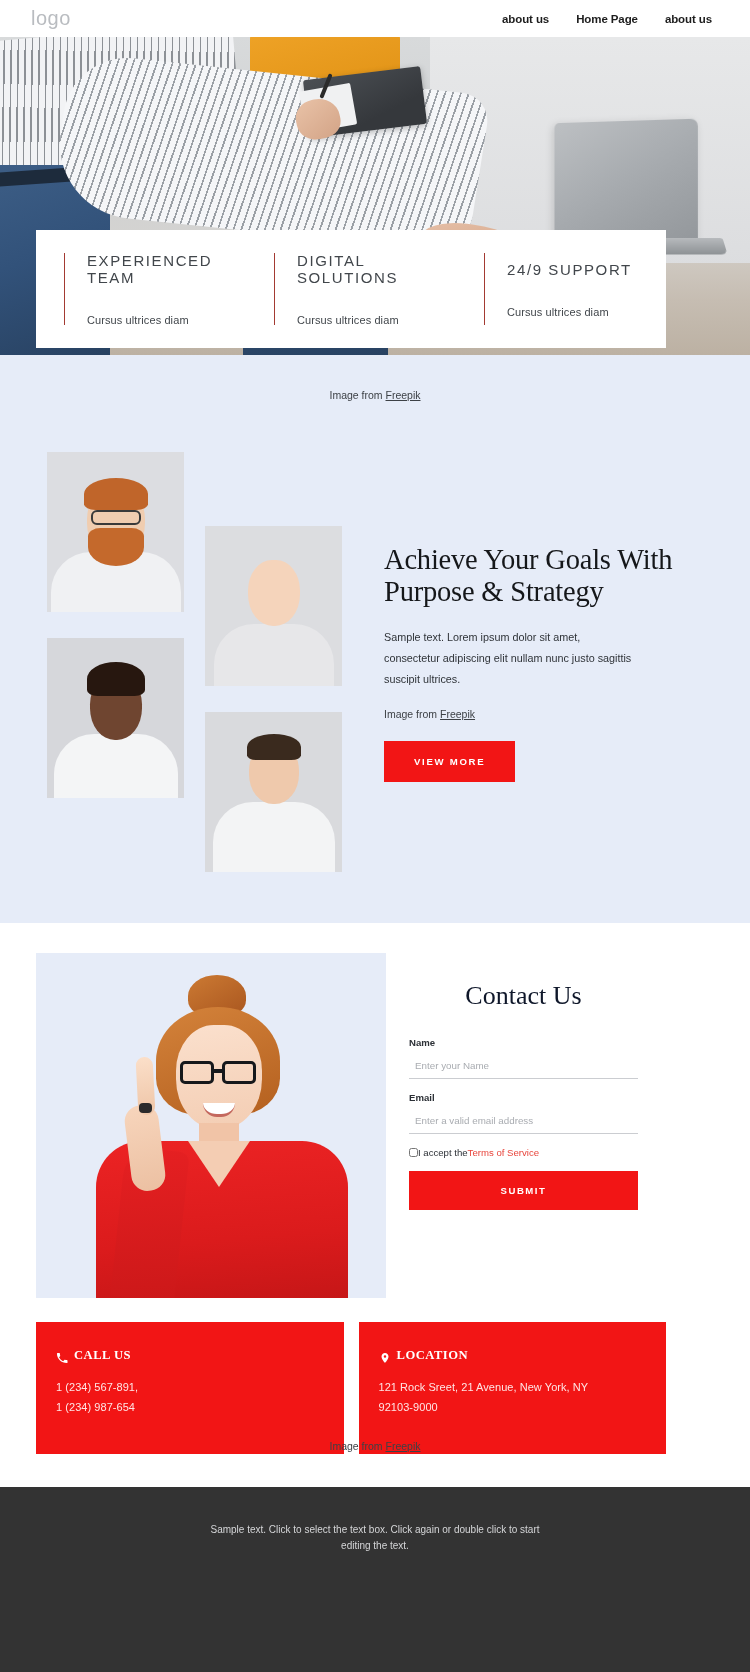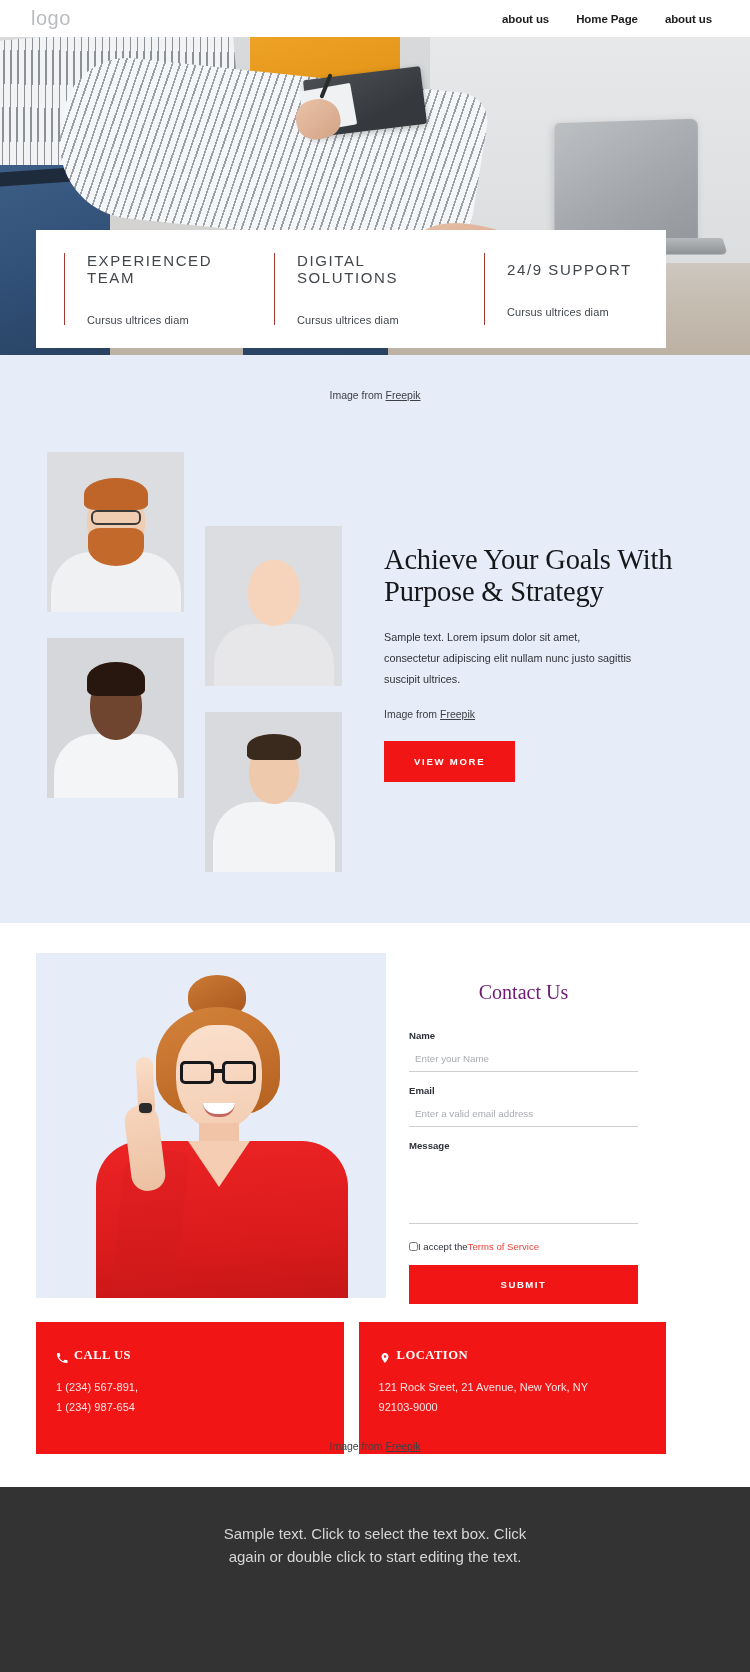--- a/index.html
+++ b/index.html
@@ -338,23 +338,23 @@
   }
 
   
   .contact-form {
     position: absolute;
     left: 409px; top: 58px;
     width: 229px;
   }
   .contact-title {
     font-family: "Liberation Serif", serif;
-    font-size: 20px;
+    font-size: 26px;
     font-weight: 400;
-    color: #701a75;
+    color: #0f172a;
     text-align: center;
     margin-bottom: 26px;
   }
   .field-label {
     font-size: 9.6px;
     font-weight: 700;
     color: #2c3036;
     margin-bottom: 7px;
     display: block;
   }
@@ -459,21 +459,21 @@
     left: 0; top: 1487px;
     width: 750px; height: 185px;
     background: #333333;
     display: flex;
     align-items: flex-start;
     justify-content: center;
     padding-top: 35px;
   }
   .footer-text {
     color: #d5d6d8;
-    font-size: 15px;
+    font-size: 10px;
     line-height: 1.55;
     text-align: center;
     width: 330px;
   }
 </style>
 </head>
 <body>
 
 <div class="page">
 
@@ -597,24 +597,20 @@
       <div class="field-group">
         <label class="field-label">Name</label>
         <input class="field-input" type="text" placeholder="Enter your Name" style="">
       </div>
 
       <div class="field-group">
         <label class="field-label">Email</label>
         <input class="field-input" type="email" placeholder="Enter a valid email address" style="">
       </div>
 
-      <div class="field-group">
-        <label class="field-label">Message</label>
-        <textarea class="field-textarea" placeholder="" style=""></textarea>
-      </div>
 
       <div class="accept-row">
         <input type="checkbox" style="">
         <span>I accept the</span>
         <a href="#" class="tos-link">Terms of Service</a>
       </div>
 
       <button class="btn-submit">SUBMIT</button>
     </div>
   </section>

